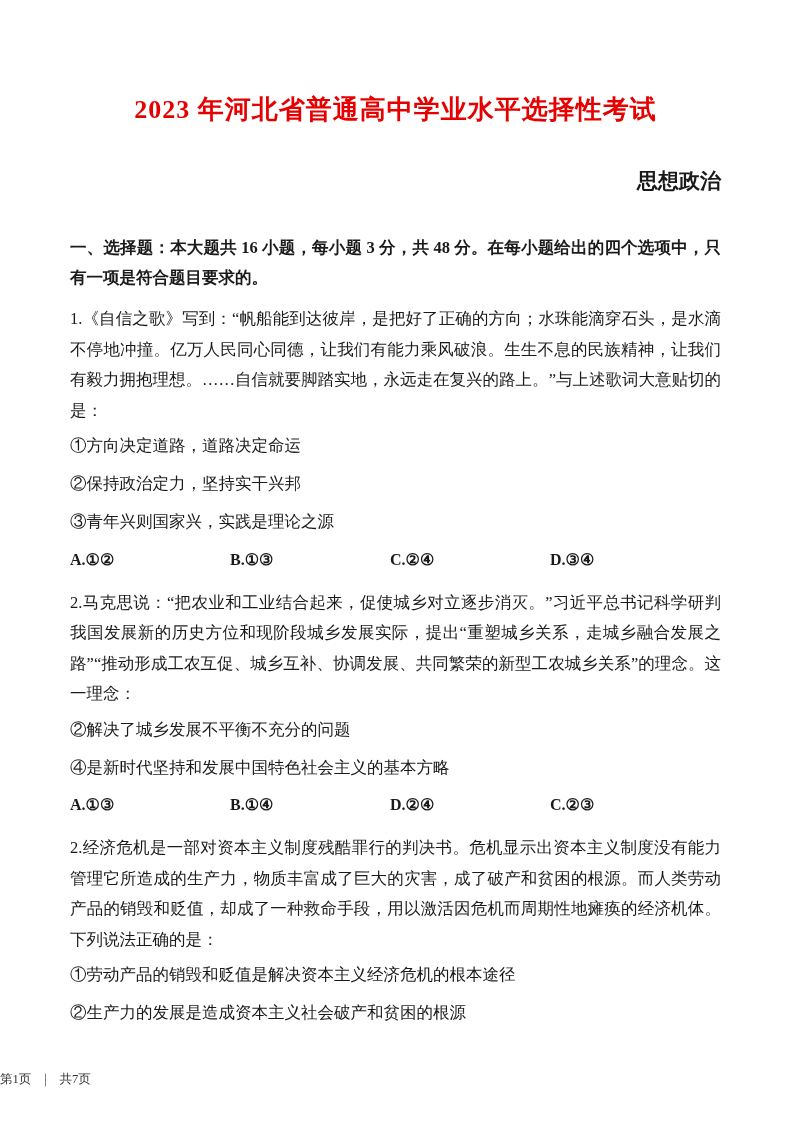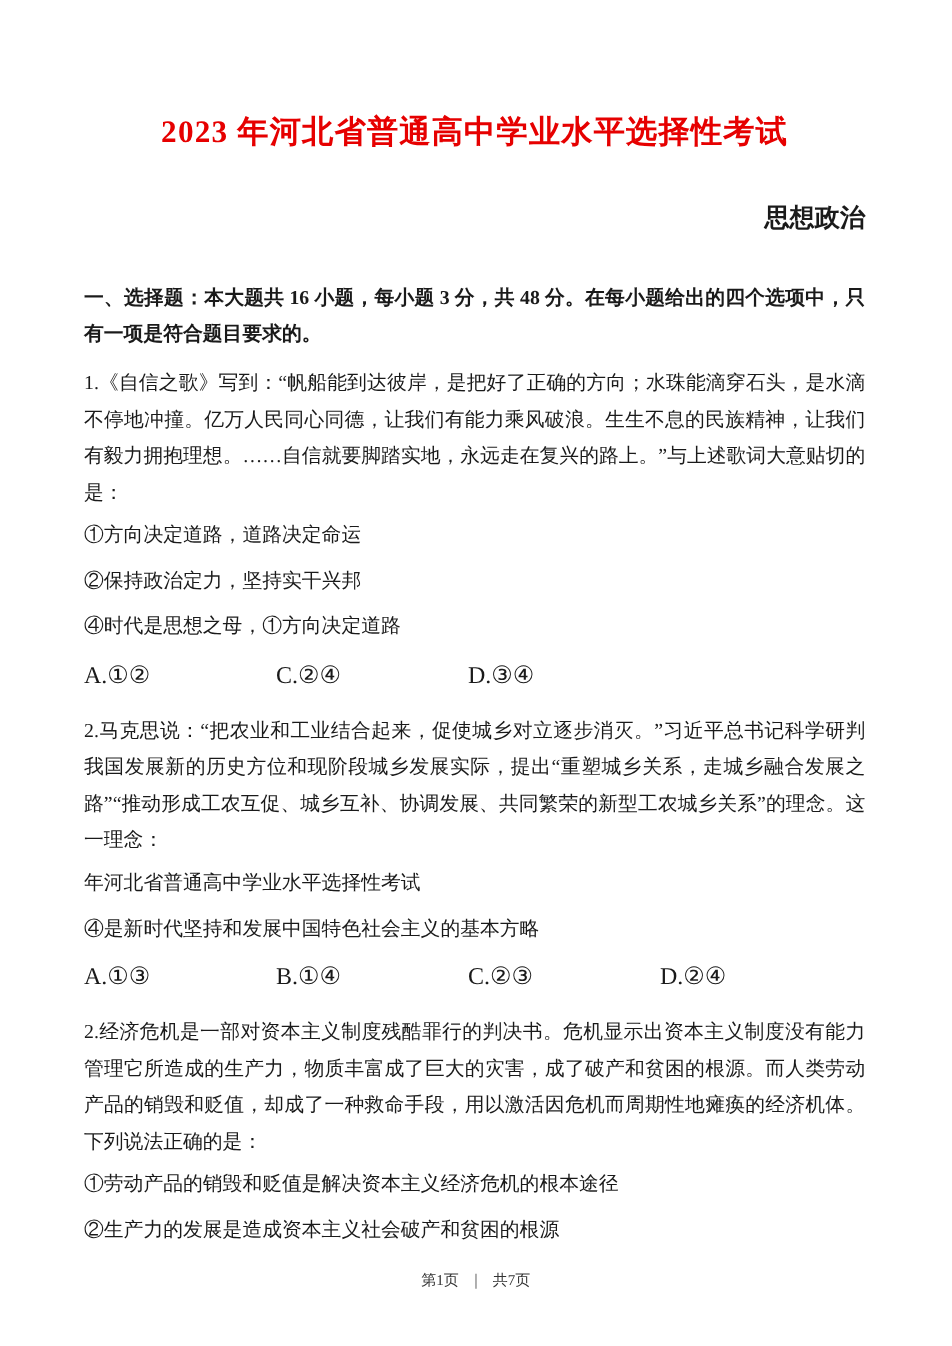--- a/index.html
+++ b/index.html
@@ -47,66 +47,68 @@
   }
   .option {
     margin: 0 0 13px 0;
     font-size: 16.5px;
     line-height: 1.5;
   }
   .choices {
     display: grid;
     grid-template-columns: 160px 160px 160px 1fr;
     margin: 2px 0 16px 0;
-    font-size: 20px;
+    font-size: 16px;
     line-height: 1.5;
+    font-weight: bold;
   }
   .footer {
     position: absolute;
     left: 0;
     right: 0;
-    bottom: 46px;
-    text-align: center;
+    bottom: 34px;
+    text-align: left;
     font-size: 12.5px;
     color: #333333;
   }
   .footer .sep { margin: 0 8px; color: #555555; }
 </style>
 </head>
 <body>
 
 <div class="page">
 
   <h1 class="title">2023 年河北省普通高中学业水平选择性考试</h1>
 
   <h2 class="subject">思想政治</h2>
 
   <p class="section-header">一、选择题：本大题共 16 小题，每小题 3 分，共 48 分。在每小题给出的四个选项中，只有一项是符合题目要求的。</p>
 
   <section class="question">
     <p class="stem">1.《自信之歌》写到：“帆船能到达彼岸，是把好了正确的方向；水珠能滴穿石头，是水滴不停地冲撞。亿万人民同心同德，让我们有能力乘风破浪。生生不息的民族精神，让我们有毅力拥抱理想。……自信就要脚踏实地，永远走在复兴的路上。”与上述歌词大意贴切的是：</p>
     <p class="option">①方向决定道路，道路决定命运</p>
     <p class="option">②保持政治定力，坚持实干兴邦</p>
-    <p class="option">④时代是思想之母，①方向决定道路</p>
+    <p class="option">③青年兴则国家兴，实践是理论之源</p>
     <div class="choices">
       <span>A.①②</span>
+      <span>B.①③</span>
       <span>C.②④</span>
       <span>D.③④</span>
     </div>
   </section>
 
   <section class="question">
     <p class="stem">2.马克思说：“把农业和工业结合起来，促使城乡对立逐步消灭。”习近平总书记科学研判我国发展新的历史方位和现阶段城乡发展实际，提出“重塑城乡关系，走城乡融合发展之路”“推动形成工农互促、城乡互补、协调发展、共同繁荣的新型工农城乡关系”的理念。这一理念：</p>
-    <p class="option">年河北省普通高中学业水平选择性考试</p>
+    <p class="option">②解决了城乡发展不平衡不充分的问题</p>
     <p class="option">④是新时代坚持和发展中国特色社会主义的基本方略</p>
     <div class="choices">
       <span>A.①③</span>
       <span>B.①④</span>
+      <span>D.②④</span>
       <span>C.②③</span>
-      <span>D.②④</span>
     </div>
   </section>
 
   <section class="question">
     <p class="stem">2.经济危机是一部对资本主义制度残酷罪行的判决书。危机显示出资本主义制度没有能力管理它所造成的生产力，物质丰富成了巨大的灾害，成了破产和贫困的根源。而人类劳动产品的销毁和贬值，却成了一种救命手段，用以激活因危机而周期性地瘫痪的经济机体。下列说法正确的是：</p>
     <p class="option">①劳动产品的销毁和贬值是解决资本主义经济危机的根本途径</p>
     <p class="option">②生产力的发展是造成资本主义社会破产和贫困的根源</p>
 
   </section>
 

